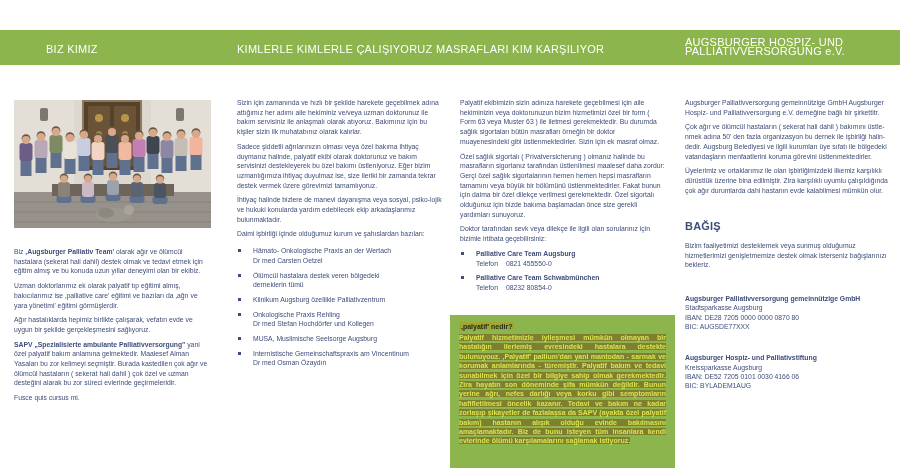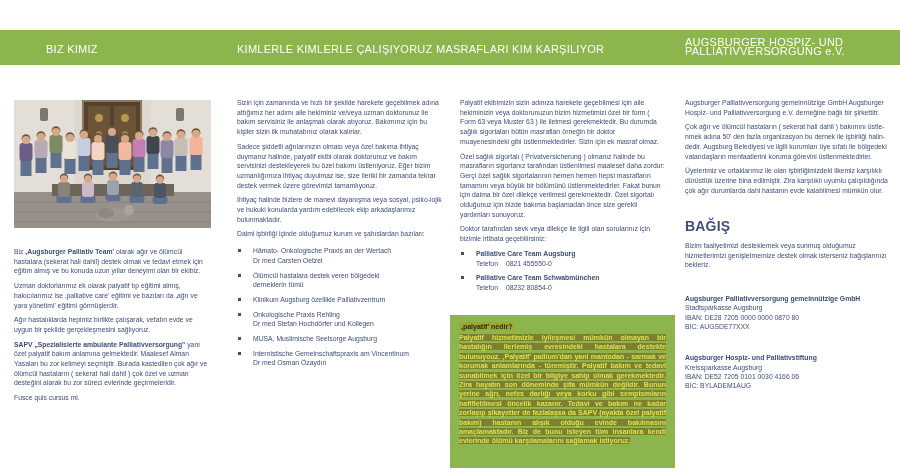--- a/index.html
+++ b/index.html
@@ -30,21 +30,21 @@
   .tel-label{display:inline-block;min-width:30px;}
 
   .infobox{position:absolute;left:450px;top:315px;width:225px;height:153px;
            background:#8cb54d;box-sizing:border-box;padding:6px 9px 0 9px;}
   .infobox-title{font-size:7px;line-height:10px;font-weight:bold;}
   .infobox-title span{background:#a2a52f;color:#233018;padding:0.5px 2px;}
   .infobox-body{margin-top:2px;font-size:7px;line-height:9.4px;text-align:justify;font-weight:bold;}
   .infobox-body span{background:#7e8030;color:#dce14e;
                      -webkit-box-decoration-break:clone;box-decoration-break:clone;}
 
-  .donation-title{font-size:14px;font-weight:bold;margin:27px 0 9px 0;letter-spacing:.2px;}
+  .donation-title{font-size:11px;font-weight:bold;margin:27px 0 9px 0;letter-spacing:.2px;}
   .bank{margin-top:22px;line-height:9.3px;}
   .bank .bname{font-weight:bold;}
 </style>
 </head>
 <body>
 
 <div class="page">
 
   <div class="header-bar">
     <div class="hdr-title" id="ht1">BIZ KIMIZ</div>

